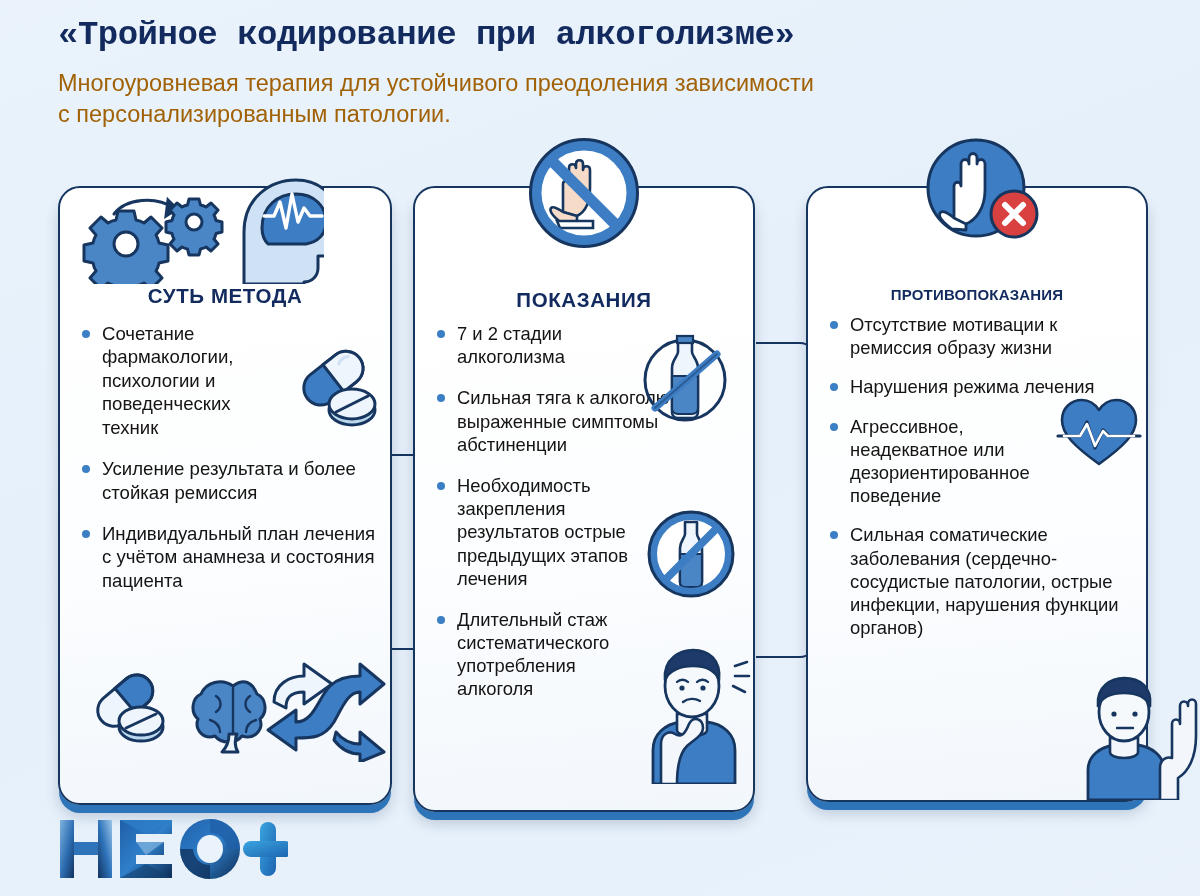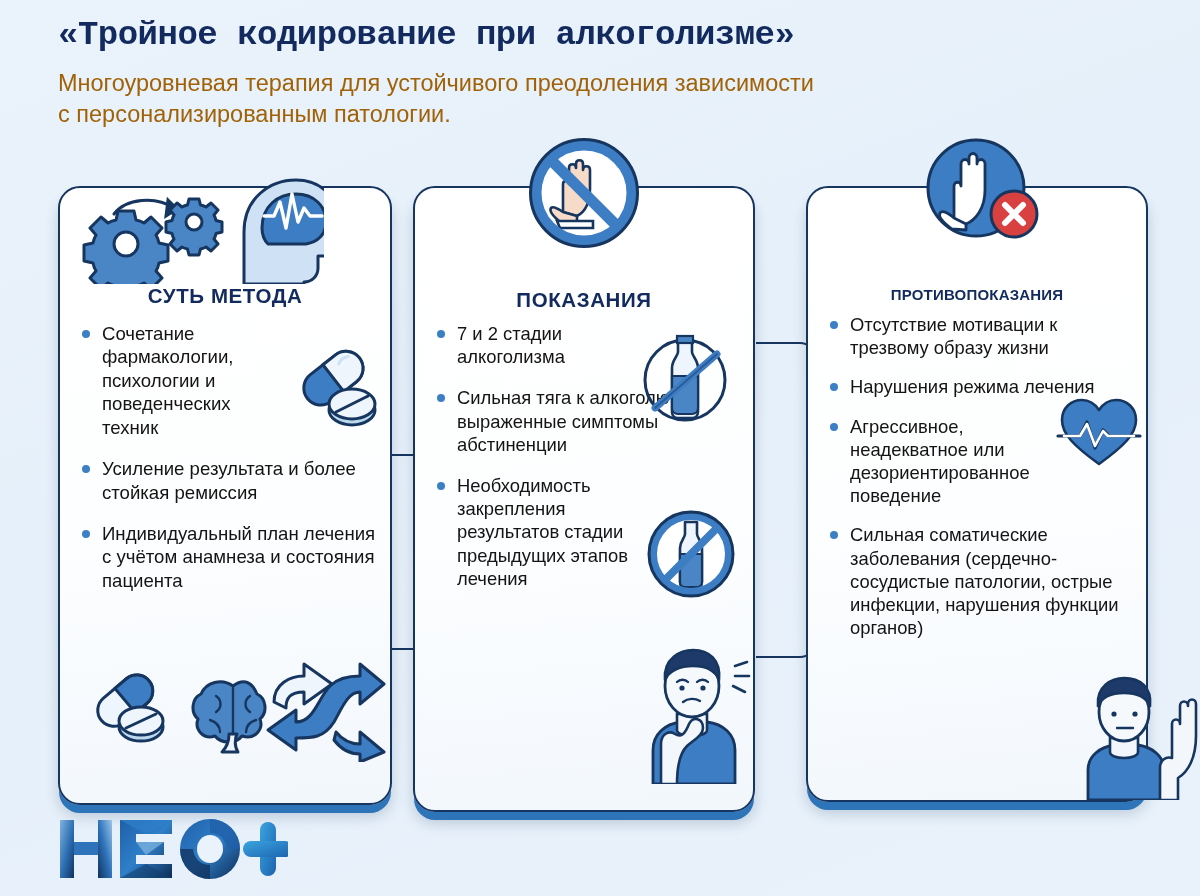--- a/index.html
+++ b/index.html
@@ -228,21 +228,22 @@
           </g>
           <circle cx="48" cy="48" r="38" fill="none" stroke="#3d7dc4" stroke-width="8"></circle>
           <line x1="21" y1="75" x2="75" y2="21" stroke="#3d7dc4" stroke-width="8" stroke-linecap="round"></line>
           <circle cx="48" cy="48" r="42" fill="none" stroke="#16355f" stroke-width="3"></circle>
         </svg>
       </span>
 
       <ul class="bullets" style="margin-top:10px;">
         <li style="padding-right:106px;">7 и 2 стадии алкоголизма</li>
         <li>Сильная тяга к алкоголю и выраженные симптомы абстиненции</li>
-        <li style="padding-right:86px;">Необходимость закрепления результатов стадии предыдущих этапов лечения</li>
+        <li style="padding-right:86px;">Необходимость закрепления результатов острые предыдущих этапов лечения</li>
+        <li style="padding-right:100px;">Длительный стаж систематического употребления алкоголя</li>
       </ul>
 
       <span class="ic front" style="left:216px;top:452px;">
         <svg width="126" height="144" viewBox="0 0 126 144">
           <g stroke="#16355f" stroke-width="2.6" stroke-linecap="round" fill="none">
             <path d="M104,26 L116,22"></path>
               <path d="M104,36 L118,36"></path>
               <path d="M102,46 L114,52"></path>
           </g>
           <path d="M22,144 L22,110 C22,94 34,84 50,82 L76,82 C92,84 104,94 104,110 L104,144 Z" fill="#3d7dc4" stroke="#16355f" stroke-width="2.8" stroke-linejoin="round"></path>
@@ -281,21 +282,21 @@
 
       <span class="ic front" style="left:248px;top:206px;">
         <svg width="86" height="76" viewBox="0 0 86 76">
           <path d="M43,70 C18,52 6,40 6,26 C6,14 15,6 26,6 C33,6 39,10 43,16 C47,10 53,6 60,6 C71,6 80,14 80,26 C80,40 68,52 43,70 Z" fill="#3d7dc4" stroke="#16355f" stroke-width="2.6" stroke-linejoin="round"></path>
           <path d="M2,42 L24,42 L31,28 L39,54 L47,36 L53,42 L84,42" fill="none" stroke="#16355f" stroke-width="3.2" stroke-linecap="round" stroke-linejoin="round"></path>
           <path d="M8,42 L24,42 L31,30 L39,52 L47,37 L52,42 L78,42" fill="none" stroke="#ffffff" stroke-width="2.6" stroke-linecap="round" stroke-linejoin="round"></path>
         </svg>
       </span>
 
       <ul class="bullets" style="margin-top:10px;">
-        <li>Отсутствие мотивации к трезвому образу жизни</li>
+        <li>Отсутствие мотивации к ремиссия образу жизни</li>
         <li>Нарушения режима лечения</li>
         <li style="padding-right:78px;">Агрессивное, неадекватное или дезориентированное поведение</li>
         <li>Сильная соматические заболевания (сердечно-сосудистые патологии, острые инфекции, нарушения функции органов)</li>
       </ul>
 
       <span class="ic front" style="left:266px;top:484px;">
         <svg width="128" height="128" viewBox="0 0 128 128">
           <path d="M14,128 L14,98 C14,84 26,75 40,73 L64,73 C78,75 90,84 90,98 L90,128 Z" fill="#3d7dc4" stroke="#16355f" stroke-width="2.8" stroke-linejoin="round"></path>
           <path d="M36,66 h28 v14 c0,8 -28,8 -28,0 Z" fill="#f3f7fb" stroke="#16355f" stroke-width="2.6"></path>
           <ellipse cx="50" cy="40" rx="25" ry="29" fill="#f6f9fc" stroke="#16355f" stroke-width="2.8"></ellipse>

